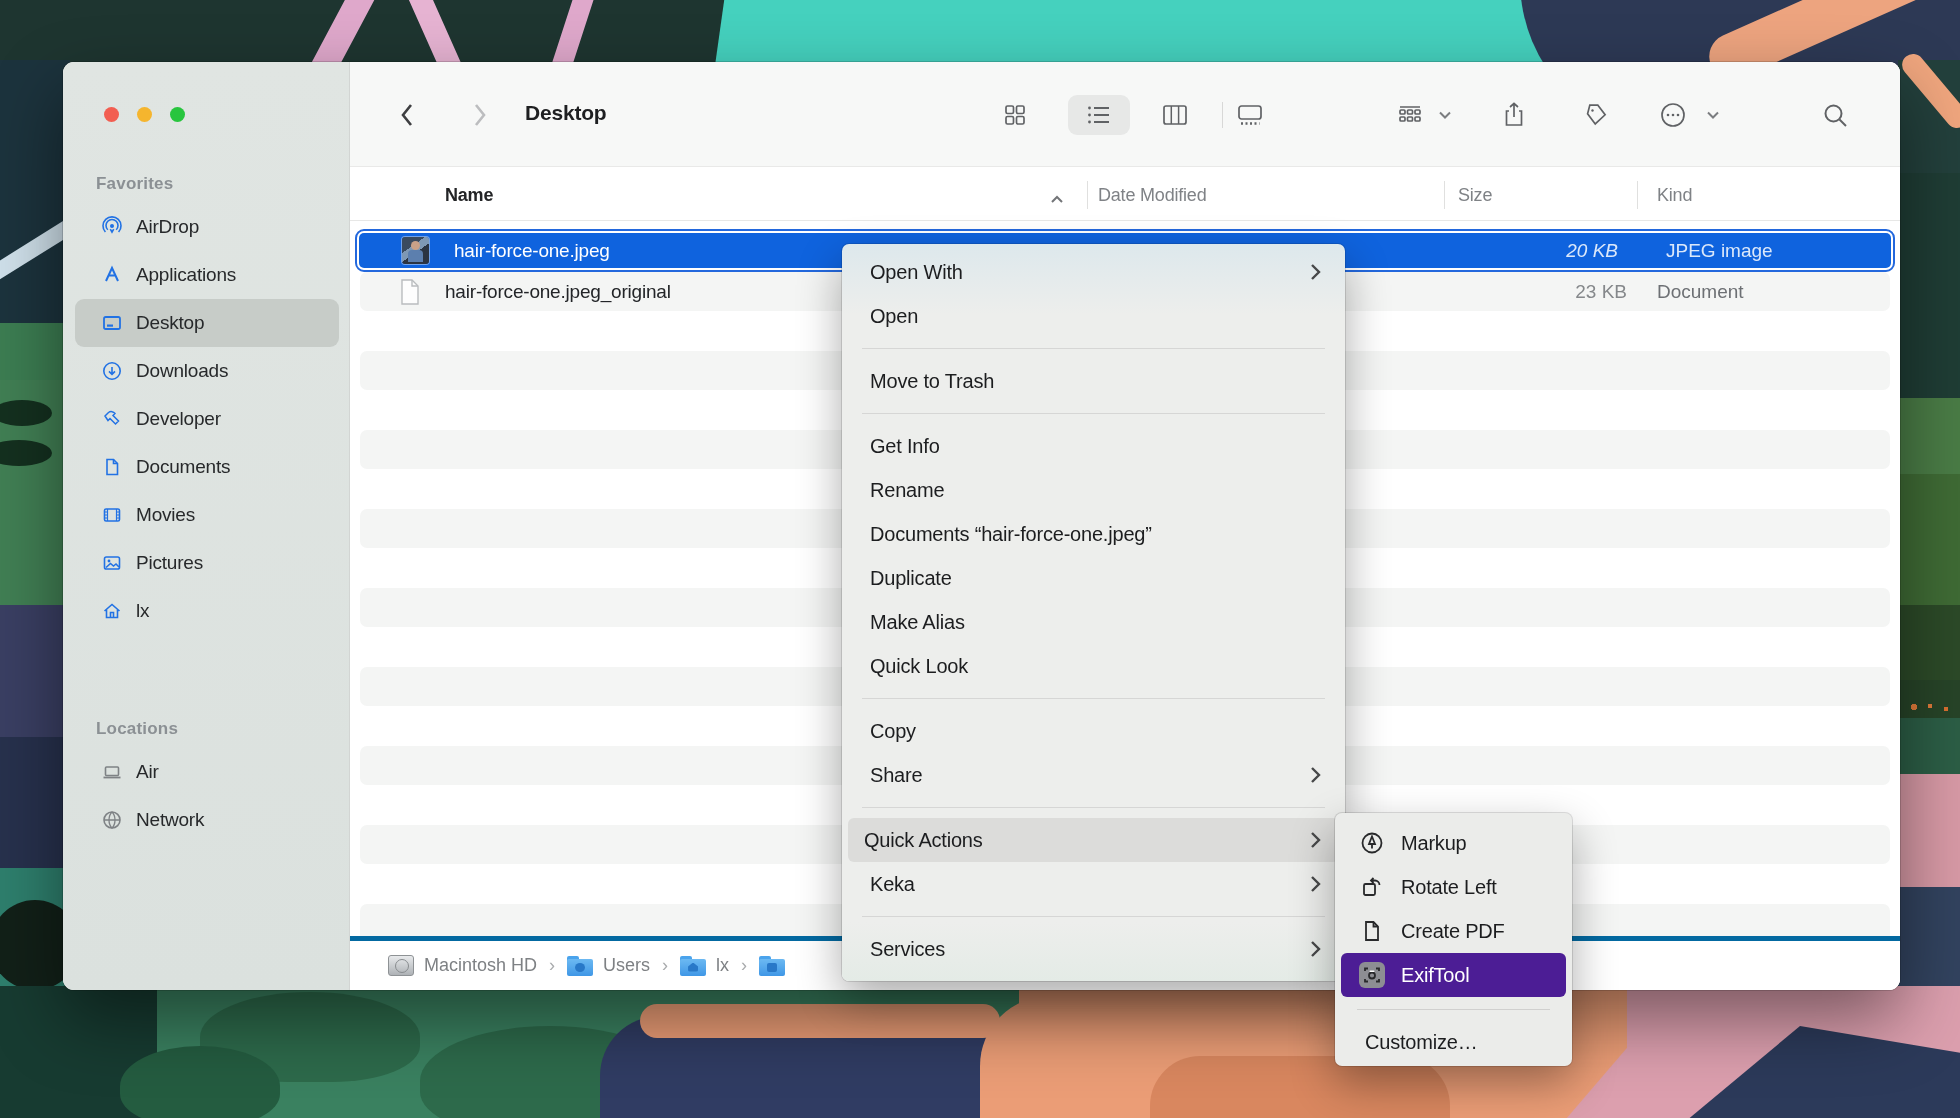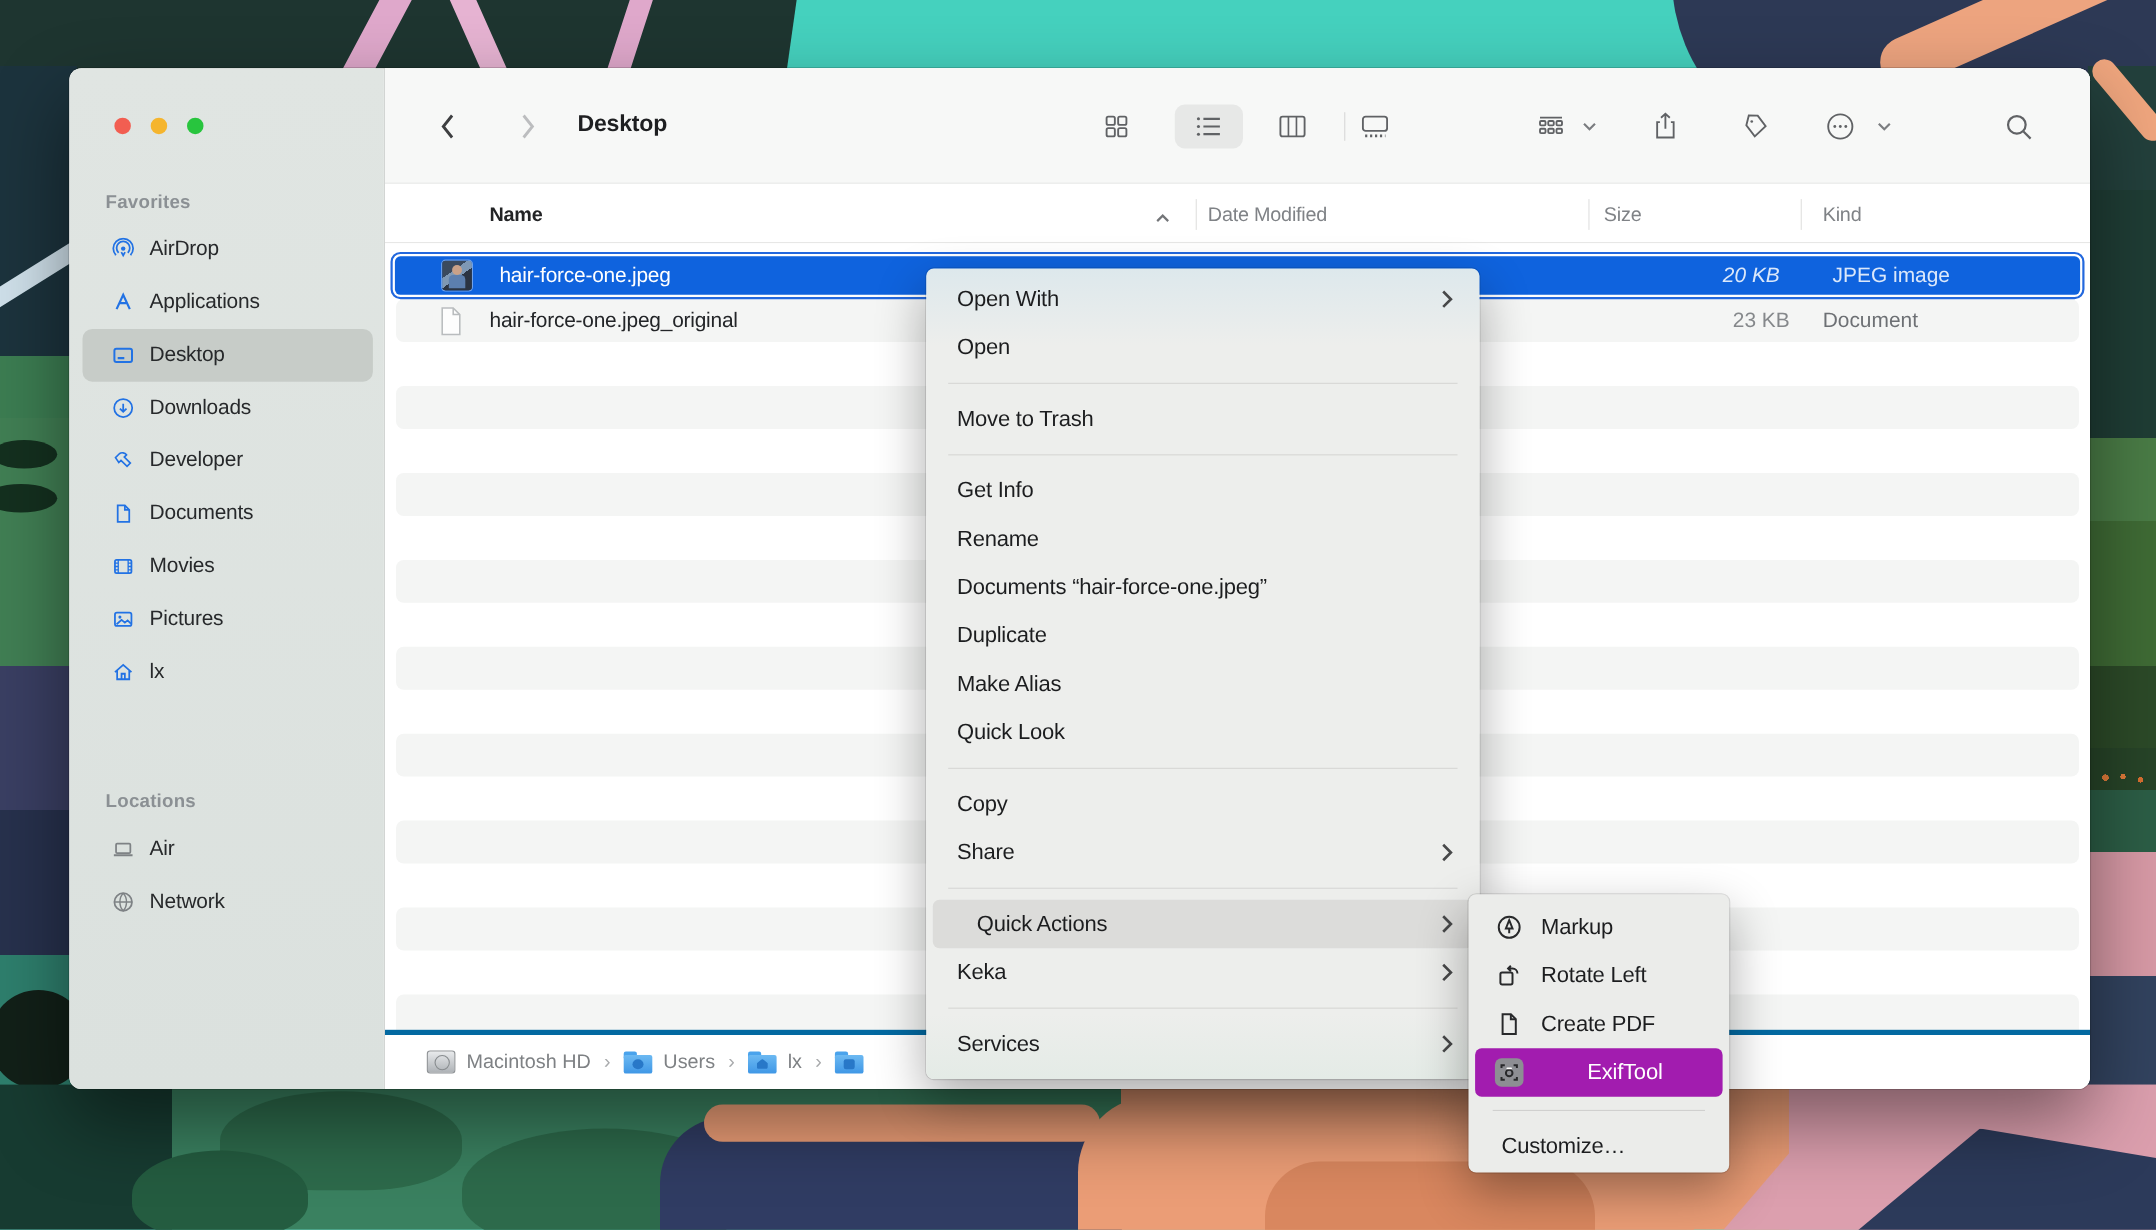--- a/index.html
+++ b/index.html
@@ -104,29 +104,29 @@
   .folderico::after { content:""; position:absolute; left:0; top:3px; width:26px; height:17px; background:linear-gradient(180deg,#6cb9f2,#3f97e6); border-radius:2px; }
   .folderbadge { position:absolute; z-index:2; left:8px; top:7px; width:10px; height:9px; background:#2878c8; border-radius:2px; }
 
   
   .ctxmenu { position:absolute; left:842px; top:244px; width:503px; height:737px; border-radius:7px;
     background:linear-gradient(180deg, #dde8ec 0px, #edeeec 70px, #edeeec 92%, #e4ebe6 100%);
     box-shadow:0 18px 45px rgba(0,0,0,.33), 0 0 0 1px rgba(0,0,0,.12); padding-top:6px; z-index:10; }
   .mi { height:44px; display:flex; align-items:center; padding:0 24px 0 28px; font-size:20px; color:#1c1d1f; letter-spacing:-.2px; position:relative; }
   .mi .grow { flex:1; }
   .mi svg.chev { stroke:#474849; fill:none; stroke-width:2.4; }
-  .mi.hl-gray { background:#dcdcda; border-radius:6px; margin:0 6px; padding:0 18px 0 40px; }
+  .mi.hl-gray { background:#dcdcda; border-radius:6px; margin:0 6px; padding:0 18px 0 16px; }
   .msep { height:1px; background:#d6d6d5; margin:10px 20px; }
 
   .submenu { position:absolute; left:1335px; top:813px; width:237px; height:253px; border-radius:7px;
     background:#ebecea; box-shadow:0 18px 45px rgba(0,0,0,.33), 0 0 0 1px rgba(0,0,0,.12); padding-top:8px; z-index:11; }
   .smi { height:44px; display:flex; align-items:center; padding:0 14px 0 24px; font-size:20px; color:#1c1d1f; letter-spacing:-.2px; }
   .smi .mico { width:26px; height:26px; margin-right:16px; display:flex; align-items:center; justify-content:center; flex:0 0 26px; }
   .smi .mico svg { stroke:#28292b; fill:none; stroke-width:1.8; }
-  .smi.hl-blue { background:#a21caf; border-radius:6px; margin:0 6px; padding:0 8px 0 18px; color:#fff;gap:42px; }
+  .smi.hl-blue { background:#4c1d95; border-radius:6px; margin:0 6px; padding:0 8px 0 18px; color:#fff; }
   .exif-badge { width:26px; height:26px; border-radius:6px; background:#8d8e93; display:flex; align-items:center; justify-content:center; }
   .exif-badge svg { stroke:#fff; fill:none; stroke-width:1.6; }
   .smi.customize { height:40px; padding-left:30px; }
   .smsep { height:1px; background:#d0d0cf; margin:12px 22px 12px 22px; }
 </style>
 </head>
 <body>
 
 <div class="wp wp-topleft"></div>
 <div class="wp wp-pink1"></div>

